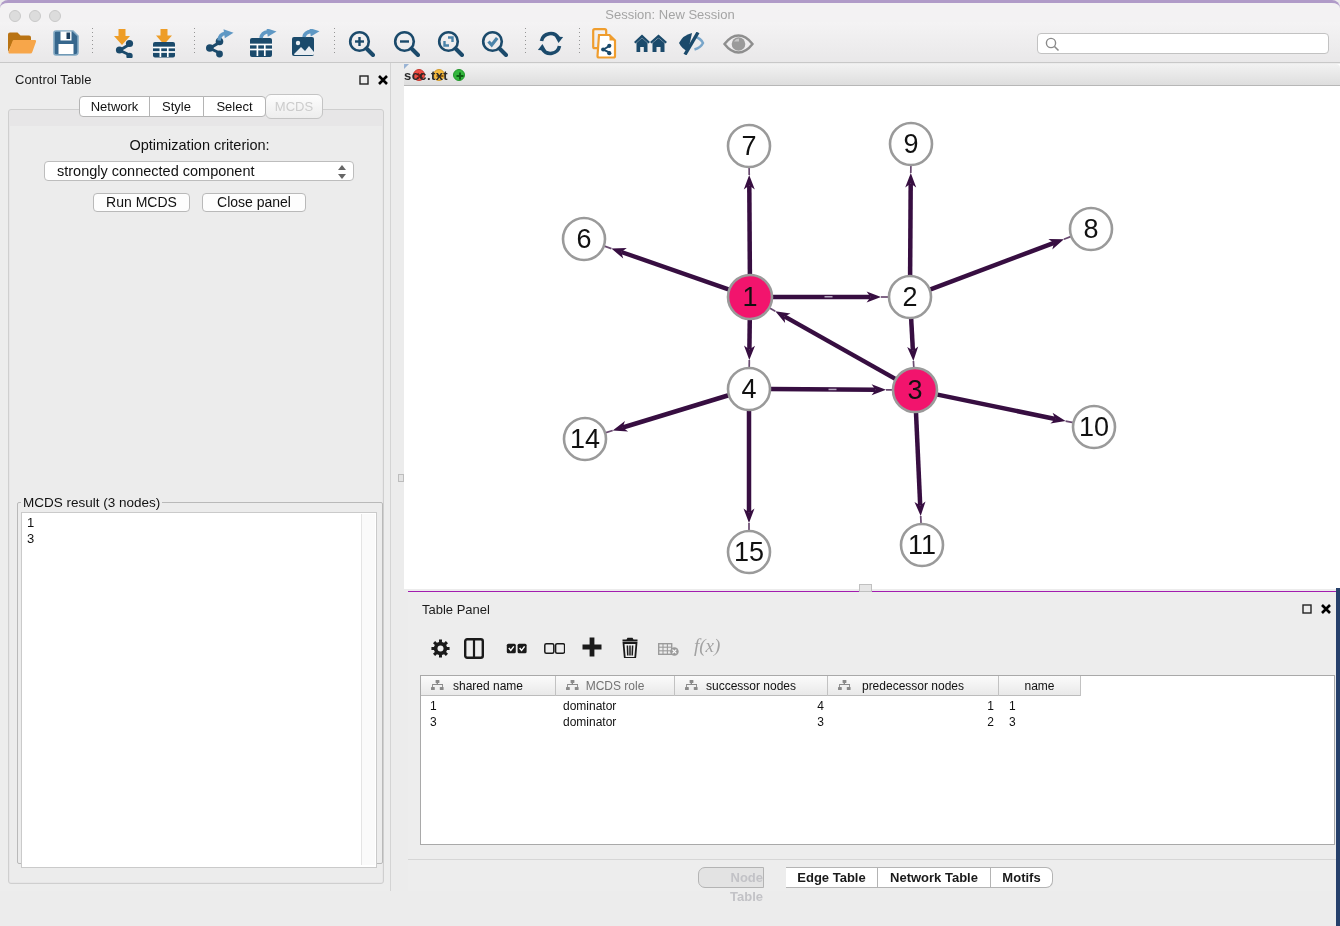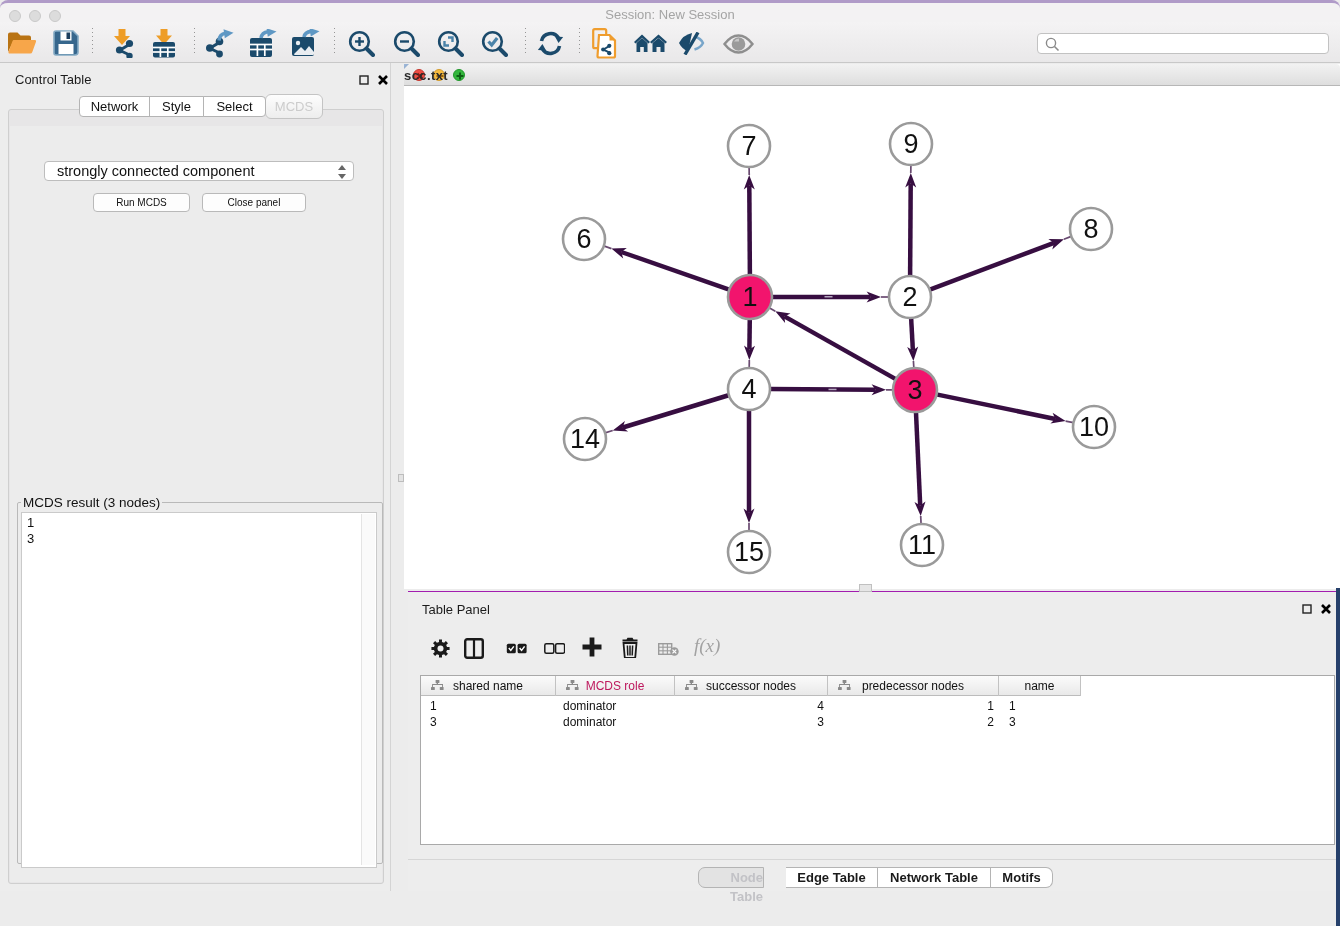--- a/index.html
+++ b/index.html
@@ -18,21 +18,21 @@
 .phead{font-size:13px;color:#1c1c1c}
 .tabrow .tab{position:absolute;top:0;height:21px;background:#fff;border:1px solid #b4b4b4;font-size:13px;text-align:center;line-height:19px;color:#111}
 
 #netwin{position:absolute;left:404px;top:64px;width:936px;height:525px;background:#fff}
 #nettitle{position:absolute;left:0;top:0;width:100%;height:22px;background:linear-gradient(#f2f2f2,#dedede);border-bottom:1px solid #b7b7b7;border-radius:4px 4px 0 0}
 .mac{position:absolute;top:5px;width:12px;height:12px;border-radius:50%}
 
 #tpanel{position:absolute;left:408px;top:591px;width:936px;height:300px;background:#ededed;border-top:1px solid #a21caf}
 
 #statusbar{position:absolute;left:0;top:891px;width:1340px;height:35px;background:#ededed;border-top:1px solid #c4c4c4}
-.btn{background:#fdfdfd;border:1px solid #b9b9b9;border-radius:4px;font-size:10px;color:#111;text-align:center}
+.btn{background:#fdfdfd;border:1px solid #b9b9b9;border-radius:4px;font-size:14px;color:#111;text-align:center}
 svg{display:block}
 </style></head>
 <body>
 <div id="app">
   <div id="titlebar">
     <div class="tl" style="left:9px"></div>
     <div class="tl" style="left:29px"></div>
     <div class="tl" style="left:49px"></div>
     <div id="wtitle">Session: New Session</div>
   </div>
@@ -210,20 +210,21 @@
         <path d="M2,2 L10,10 M10,2 L2,10" stroke="#000" stroke-width="2.6"></path>
       </svg>
     <div class="abs" style="left:8px;top:46px;width:376px;height:775px;background:#e7e6e7;border:1px solid #cfcfcf;border-radius:3px"></div>
     <div class="abs" style="left:10px;top:63px;width:372px;height:756px;background:#ececec"></div>
     <div class="abs tabrow" style="left:0;top:33px;width:391px;height:22px">
       <div class="tab" style="left:265px;width:58px;top:-2px;height:25px;border-radius:6px;background:linear-gradient(#fdfdfd,#ededed);border-color:#c4c4c4;color:#ccc;line-height:23px">MCDS</div>
       <div class="tab" style="left:79px;width:71px;border-radius:4px 0 0 4px">Network</div>
       <div class="tab" style="left:149px;width:55px">Style</div>
       <div class="tab" style="left:203px;width:63px;border-radius:0 4px 4px 0">Select</div>
     </div>
+    <div class="abs" style="left:4px;top:74px;width:391px;text-align:center;font-size:14.5px;color:#111">Optimization criterion:</div>
     <div class="abs" style="left:44px;top:98px;width:310px;height:20px;background:#fff;border:1px solid #bdbdbd;border-radius:4px">
       <div class="abs" style="left:12px;top:1px;font-size:14.5px;color:#111">strongly connected component</div>
       <svg class="abs" style="right:6px;top:3px" width="10" height="14" viewBox="0 0 10 14">
           <path d="M5,0 L9,5 H1 Z" fill="#666"></path>
           <path d="M5,14 L1,9 H9 Z" fill="#666"></path>
         </svg>
     </div>
     <div class="btn abs" style="left:93px;top:130px;width:97px;height:19px;line-height:17px">Run MCDS</div>
     <div class="btn abs" style="left:202px;top:130px;width:104px;height:19px;line-height:17px">Close panel</div>
     <fieldset class="abs" style="left:17px;top:432px;width:366px;height:369px;border:1px solid #b9b9b9;border-radius:2px;background:#ececec">
@@ -398,21 +399,21 @@
       <div class="abs" style="left:0;top:0;height:20px;width:660px;background:linear-gradient(#fbfbfb,#e9e9e9);border-bottom:1px solid #bcbcbc"></div>
       <div class="abs" style="left:0px;top:0;width:135px;height:20px;border-right:1px solid #c2c2c2;font-size:12px;color:#111;text-align:center;line-height:20px"><svg width="13" height="11" viewBox="0 0 13 11" style="position:absolute;left:10px;top:4px">
             <g fill="#8a8a8a">
               <rect x="4.6" y="0" width="3.8" height="3" rx="0.6"></rect>
               <rect x="0" y="7" width="3.8" height="3" rx="0.6"></rect>
               <rect x="8.8" y="7" width="3.8" height="3" rx="0.6"></rect>
               <path d="M6.1,3 h0.9 v2 h-5 v2 h-0.9 v-2.9 h4 z"></path>
               <path d="M6.1,3 v2 h5 v2 h0.9 v-2.9 h-5 z"></path>
             </g>
           </svg>shared name</div>
-      <div class="abs" style="left:135px;top:0;width:119px;height:20px;border-right:1px solid #c2c2c2;font-size:12px;color:#be185d;text-align:center;line-height:20px"><svg width="13" height="11" viewBox="0 0 13 11" style="position:absolute;left:10px;top:4px">
+      <div class="abs" style="left:135px;top:0;width:119px;height:20px;border-right:1px solid #c2c2c2;font-size:12px;color:#737373;text-align:center;line-height:20px"><svg width="13" height="11" viewBox="0 0 13 11" style="position:absolute;left:10px;top:4px">
             <g fill="#8a8a8a">
               <rect x="4.6" y="0" width="3.8" height="3" rx="0.6"></rect>
               <rect x="0" y="7" width="3.8" height="3" rx="0.6"></rect>
               <rect x="8.8" y="7" width="3.8" height="3" rx="0.6"></rect>
               <path d="M6.1,3 h0.9 v2 h-5 v2 h-0.9 v-2.9 h4 z"></path>
               <path d="M6.1,3 v2 h5 v2 h0.9 v-2.9 h-5 z"></path>
             </g>
           </svg>MCDS role</div>
       <div class="abs" style="left:254px;top:0;width:153px;height:20px;border-right:1px solid #c2c2c2;font-size:12px;color:#111;text-align:center;line-height:20px"><svg width="13" height="11" viewBox="0 0 13 11" style="position:absolute;left:10px;top:4px">
             <g fill="#8a8a8a">

